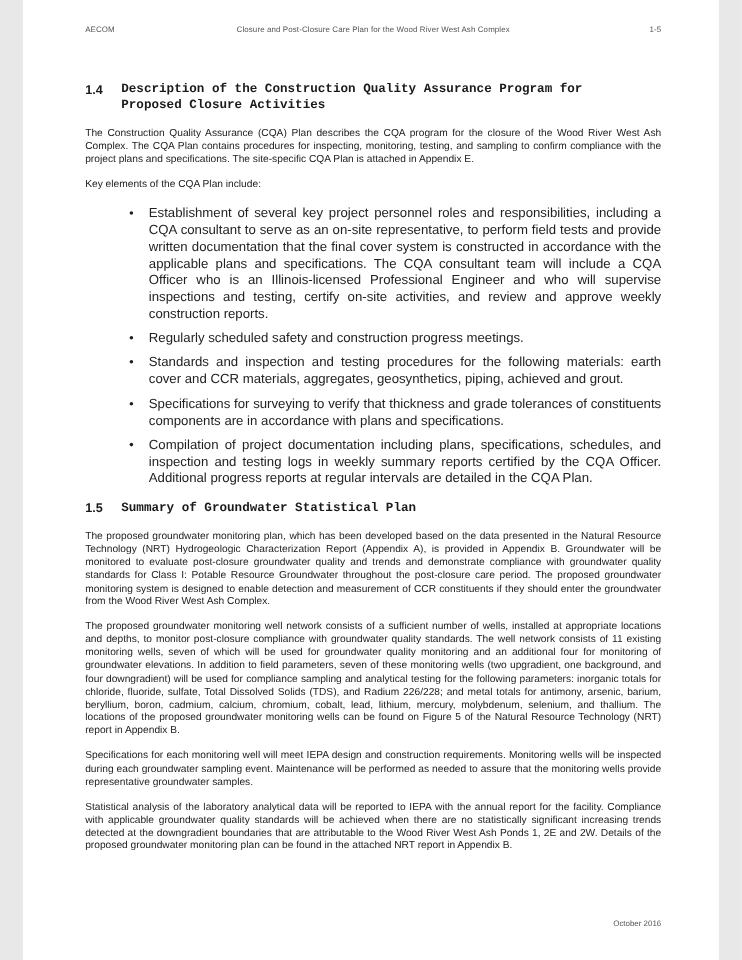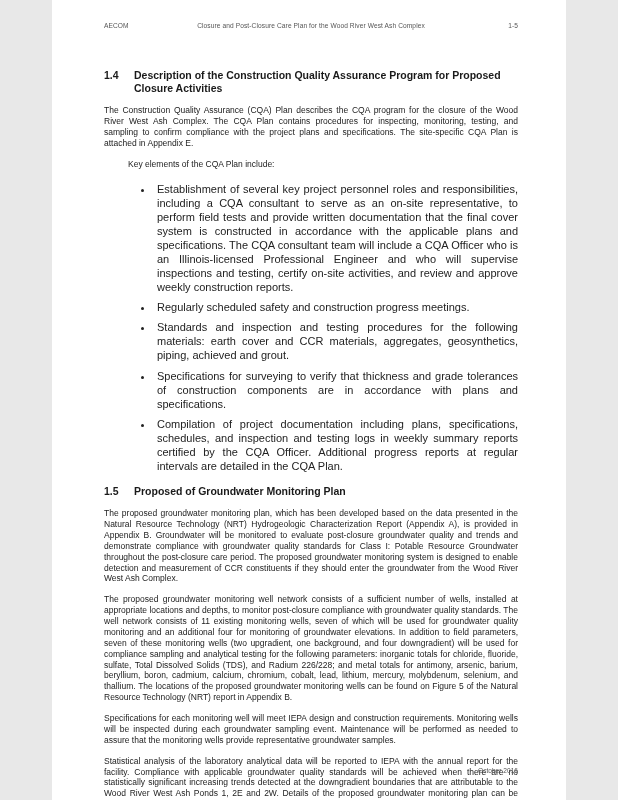--- a/index.html
+++ b/index.html
@@ -2,21 +2,21 @@
 <html><head>
 <meta charset="utf-8">
 <style>
   html, body {
     margin: 0;
     padding: 0;
     background: #e8e8e8;
   }
   .page {
     position: relative;
-    width: 514px;
+    width: 580px;
     height: 800px;
     margin: 0 auto;
     background: #ffffff;
     box-sizing: border-box;
     padding: 22px 48px 40px 52px;
     font-family: "Liberation Sans", "DejaVu Sans", sans-serif;
     color: #222222;
     overflow: hidden;
   }
   .page-header {
@@ -41,29 +41,30 @@
   .sec-heading.first { margin-top: 40px; }
   .sec-heading.later { }
   .sec-num {
     width: 30px;
     flex-shrink: 0;
   }
   .sec-title {
     flex: 1;
     max-width: 440px;
     line-height: 1.25;
+    font-family: Liberation Mono, monospace;
   }
 
   .body-text {
     font-size: 8.5px;
     line-height: 1.28;
     text-align: justify;
     margin: 0 0 10px 0;
   }
-  .body-text.spacer-after { margin-bottom: 12px; margin-left: 24px; }
+  .body-text.spacer-after { margin-bottom: 12px; }
 
   .bullet-list {
     margin: 0 0 12px 0;
     padding-left: 50px;
   }
   .bullet-list li {
     list-style: disc outside;
     font-size: 11px;
     line-height: 1.28;
     text-align: justify;
@@ -94,29 +95,29 @@
     <h2 class="sec-heading first">
       <span class="sec-num">1.4</span>
       <span class="sec-title">Description of the Construction Quality Assurance Program for Proposed Closure Activities</span>
     </h2>
     <p class="body-text">The Construction Quality Assurance (CQA) Plan describes the CQA program for the closure of the Wood River West Ash Complex. The CQA Plan contains procedures for inspecting, monitoring, testing, and sampling to confirm compliance with the project plans and specifications. The site-specific CQA Plan is attached in Appendix E.</p>
     <p class="body-text spacer-after">Key elements of the CQA Plan include:</p>
     <ul class="bullet-list">
       <li>Establishment of several key project personnel roles and responsibilities, including a CQA consultant to serve as an on-site representative, to perform field tests and provide written documentation that the final cover system is constructed in accordance with the applicable plans and specifications. The CQA consultant team will include a CQA Officer who is an Illinois-licensed Professional Engineer and who will supervise inspections and testing, certify on-site activities, and review and approve weekly construction reports.</li>
       <li>Regularly scheduled safety and construction progress meetings.</li>
       <li>Standards and inspection and testing procedures for the following materials: earth cover and CCR materials, aggregates, geosynthetics, piping, achieved and grout.</li>
-      <li>Specifications for surveying to verify that thickness and grade tolerances of construction components are in accordance with plans and specifications.</li>
+      <li>Specifications for surveying to verify that thickness and grade tolerances of constituents components are in accordance with plans and specifications.</li>
       <li>Compilation of project documentation including plans, specifications, schedules, and inspection and testing logs in weekly summary reports certified by the CQA Officer. Additional progress reports at regular intervals are detailed in the CQA Plan.</li>
     </ul>
   </section>
 
   <section>
     <h2 class="sec-heading later">
       <span class="sec-num">1.5</span>
-      <span class="sec-title">Proposed of Groundwater Monitoring Plan</span>
+      <span class="sec-title">Summary of Groundwater Statistical Plan</span>
     </h2>
     <p class="body-text">The proposed groundwater monitoring plan, which has been developed based on the data presented in the Natural Resource Technology (NRT) Hydrogeologic Characterization Report (Appendix A), is provided in Appendix B. Groundwater will be monitored to evaluate post-closure groundwater quality and trends and demonstrate compliance with groundwater quality standards for Class I: Potable Resource Groundwater throughout the post-closure care period. The proposed groundwater monitoring system is designed to enable detection and measurement of CCR constituents if they should enter the groundwater from the Wood River West Ash Complex.</p>
     <p class="body-text">The proposed groundwater monitoring well network consists of a sufficient number of wells, installed at appropriate locations and depths, to monitor post-closure compliance with groundwater quality standards. The well network consists of 11 existing monitoring wells, seven of which will be used for groundwater quality monitoring and an additional four for monitoring of groundwater elevations. In addition to field parameters, seven of these monitoring wells (two upgradient, one background, and four downgradient) will be used for compliance sampling and analytical testing for the following parameters: inorganic totals for chloride, fluoride, sulfate, Total Dissolved Solids (TDS), and Radium 226/228; and metal totals for antimony, arsenic, barium, beryllium, boron, cadmium, calcium, chromium, cobalt, lead, lithium, mercury, molybdenum, selenium, and thallium. The locations of the proposed groundwater monitoring wells can be found on Figure 5 of the Natural Resource Technology (NRT) report in Appendix B.</p>
     <p class="body-text">Specifications for each monitoring well will meet IEPA design and construction requirements. Monitoring wells will be inspected during each groundwater sampling event. Maintenance will be performed as needed to assure that the monitoring wells provide representative groundwater samples.</p>
     <p class="body-text">Statistical analysis of the laboratory analytical data will be reported to IEPA with the annual report for the facility. Compliance with applicable groundwater quality standards will be achieved when there are no statistically significant increasing trends detected at the downgradient boundaries that are attributable to the Wood River West Ash Ponds 1, 2E and 2W. Details of the proposed groundwater monitoring plan can be found in the attached NRT report in Appendix B.</p>
   </section>
 
   <footer class="page-footer">
     <span>October 2016</span>
   </footer>

